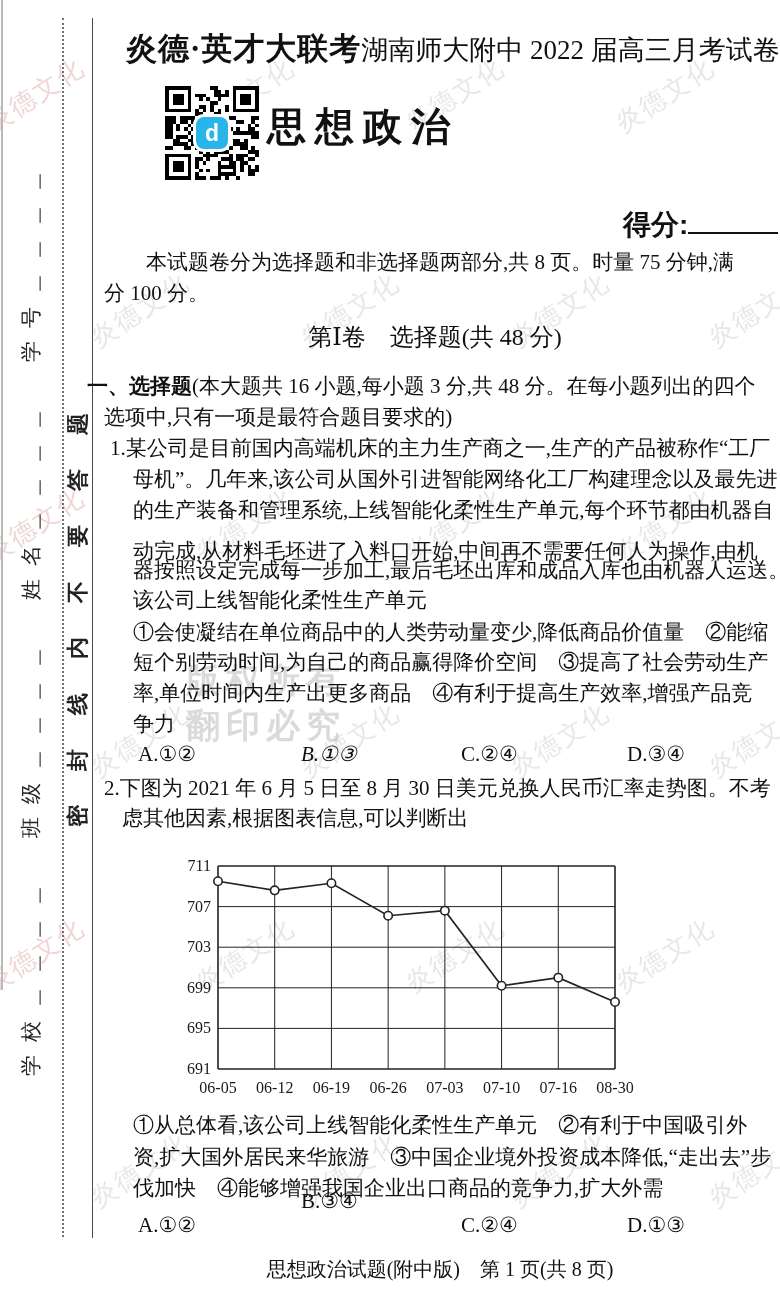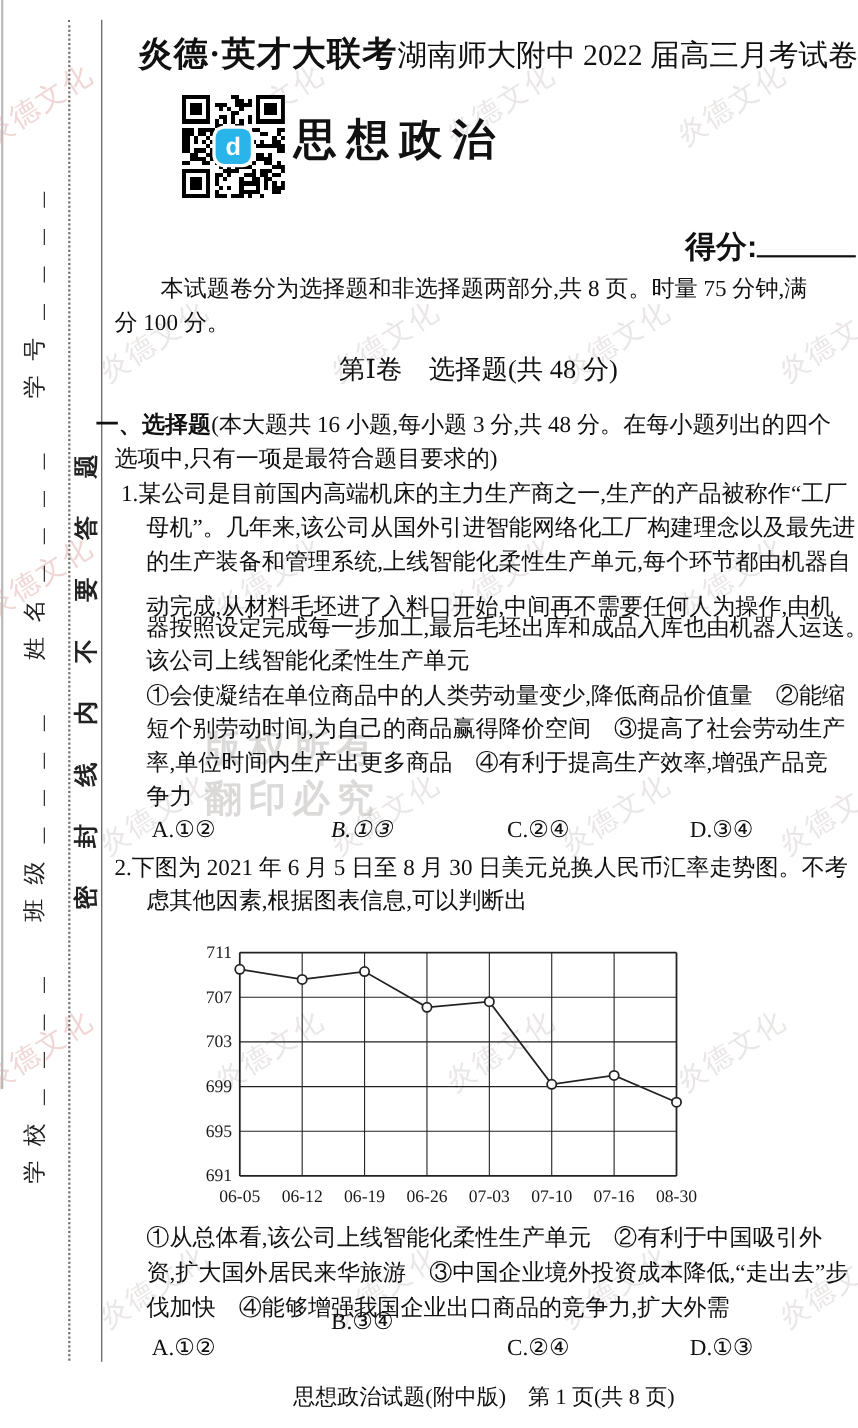--- a/index.html
+++ b/index.html
@@ -327,21 +327,21 @@
 <div class="bl" style="left:133px;top:647px;">短个别劳动时间,为自己的商品赢得降价空间　③提高了社会劳动生产</div>
 <div class="bl" style="left:133px;top:678px;">率,单位时间内生产出更多商品　④有利于提高生产效率,增强产品竞</div>
 <div class="bl" style="left:133px;top:709px;">争力</div>
 
 <div class="opt" style="left:138px;top:742px;">A.①②</div>
 <div class="opt" style="left:301px;top:742px;font-style:italic;">B.①③</div>
 <div class="opt" style="left:461px;top:742px;">C.②④</div>
 <div class="opt" style="left:627px;top:742px;">D.③④</div>
 
 <div class="bl" style="left:104px;top:773px;">2.下图为 2021 年 6 月 5 日至 8 月 30 日美元兑换人民币汇率走势图。不考</div>
-<div class="bl" style="left:133px;top:803px;font-family:Liberation Serif, serif;">虑其他因素,根据图表信息,可以判断出</div>
+<div class="bl" style="left:122px;top:803px;font-family:Liberation Serif, serif;">虑其他因素,根据图表信息,可以判断出</div>
 
 <div id="chart-box">
   <svg id="chart-svg" width="500" height="258" viewBox="0 0 500 258">
       <line x1="68" y1="183.4" x2="465" y2="183.4" stroke="#222" stroke-width="1"></line>
       <line x1="68" y1="142.8" x2="465" y2="142.8" stroke="#222" stroke-width="1"></line>
       <line x1="68" y1="102.2" x2="465" y2="102.2" stroke="#222" stroke-width="1"></line>
       <line x1="68" y1="61.6" x2="465" y2="61.6" stroke="#222" stroke-width="1"></line>
       <line x1="124.71428571428572" y1="21" x2="124.71428571428572" y2="224" stroke="#222" stroke-width="1"></line>
       <line x1="181.42857142857144" y1="21" x2="181.42857142857144" y2="224" stroke="#222" stroke-width="1"></line>
       <line x1="238.14285714285714" y1="21" x2="238.14285714285714" y2="224" stroke="#222" stroke-width="1"></line>

